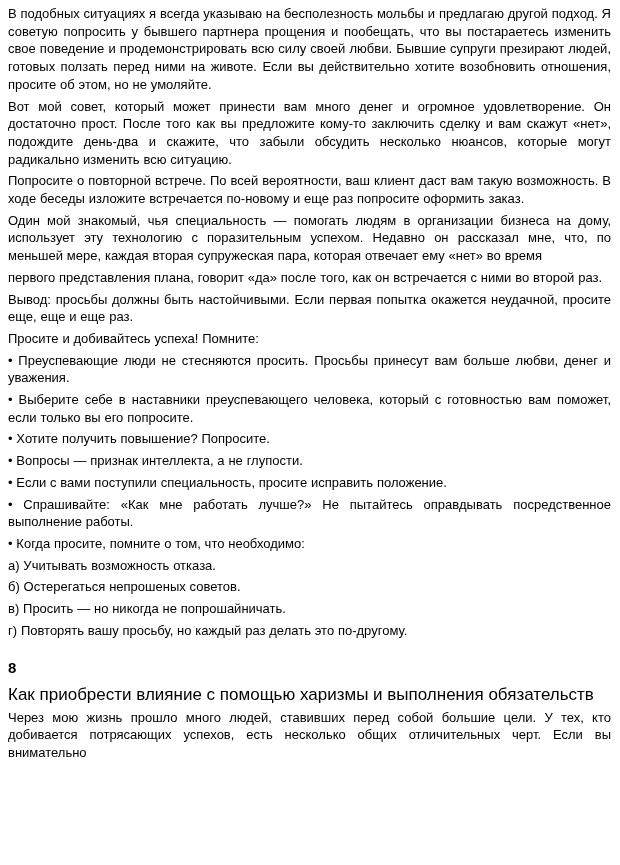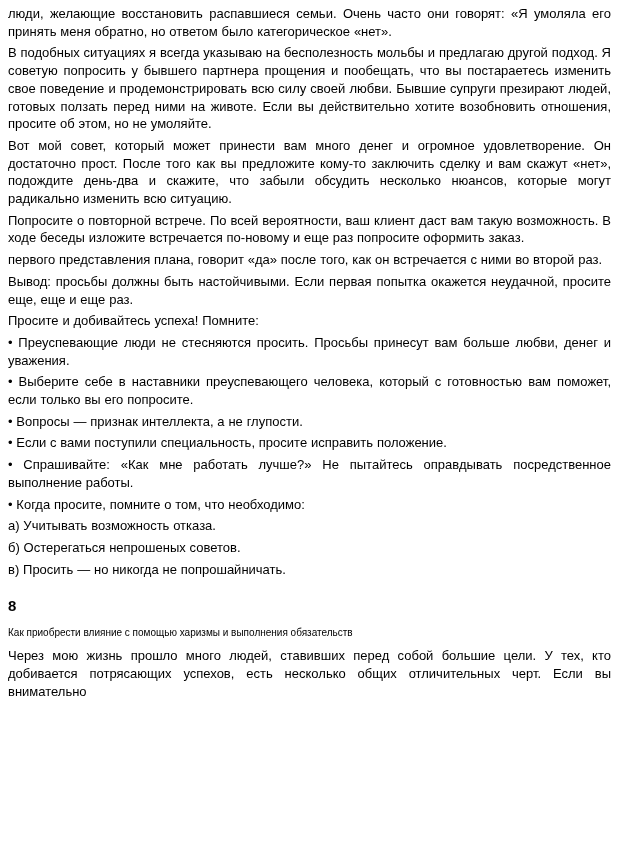--- a/index.html
+++ b/index.html
@@ -32,42 +32,44 @@
     text-align: justify;
     text-align-last: justify;
   }
   .chapter-number {
     font-size: 15px;
     line-height: 20px;
     font-weight: bold;
     margin: 18px 0 8px 0;
   }
   .chapter-title {
-    font-size: 10px;
+    font-size: 17px;
     line-height: 18px;
     font-weight: normal;
     margin: 0 0 5px 0;
   }
 </style>
 </head>
 <body style="background: rgb(255, 255, 255); color: rgb(0, 0, 0);">
 
 <div class="book-page">
-    <p class="para">люди, желающие восстановить распавшиеся семьи. Очень часто они говорят: «Я умоляла его принять меня обратно, но ответом было категорическое «нет».</p>
     <p class="para">В подобных ситуациях я всегда указываю на бесполезность мольбы и предлагаю другой подход. Я советую попросить у бывшего партнера прощения и пообещать, что вы постараетесь изменить свое поведение и продемонстрировать всю силу своей любви. Бывшие супруги презирают людей, готовых ползать перед ними на животе. Если вы действительно хотите возобновить отношения, просите об этом, но не умоляйте.</p>
     <p class="para">Вот мой совет, который может принести вам много денег и огромное удовлетворение. Он достаточно прост. После того как вы предложите кому-то заключить сделку и вам скажут «нет», подождите день-два и скажите, что забыли обсудить несколько нюансов, которые могут радикально изменить всю ситуацию.</p>
     <p class="para">Попросите о повторной встрече. По всей вероятности, ваш клиент даст вам такую возможность. В ходе беседы изложите встречается по-новому и еще раз попросите оформить заказ.</p>
+    <p class="para">Один мой знакомый, чья специальность — помогать людям в организации бизнеса на дому, использует эту технологию с поразительным успехом. Недавно он рассказал мне, что, по меньшей мере, каждая вторая супружеская пара, которая отвечает ему «нет» во время</p>
     <p class="para">первого представления плана, говорит «да» после того, как он встречается с ними во второй раз.</p>
     <p class="para">Вывод: просьбы должны быть настойчивыми. Если первая попытка окажется неудачной, просите еще, еще и еще раз.</p>
     <p class="para">Просите и добивайтесь успеха! Помните:</p>
     <p class="para">• Преуспевающие люди не стесняются просить. Просьбы принесут вам больше любви, денег и уважения.</p>
     <p class="para">• Выберите себе в наставники преуспевающего человека, который с готовностью вам поможет, если только вы его попросите.</p>
+    <p class="para">• Хотите получить повышение? Попросите.</p>
     <p class="para">• Вопросы — признак интеллекта, а не глупости.</p>
     <p class="para">• Если с вами поступили специальность, просите исправить положение.</p>
     <p class="para">• Спрашивайте: «Как мне работать лучше?» Не пытайтесь оправдывать посредственное выполнение работы.</p>
     <p class="para">• Когда просите, помните о том, что необходимо:</p>
     <p class="para">а) Учитывать возможность отказа.</p>
     <p class="para">б) Остерегаться непрошеных советов.</p>
     <p class="para">в) Просить — но никогда не попрошайничать.</p>
+    <p class="para">г) Повторять вашу просьбу, но каждый раз делать это по-другому.</p>
     <h2 class="chapter-number">8</h2>
     <h3 class="chapter-title">Как приобрести влияние с помощью харизмы и выполнения обязательств</h3>
     <p class="para para-cut">Через мою жизнь прошло много людей, ставивших перед собой большие цели. У тех, кто добивается потрясающих успехов, есть несколько общих отличительных черт. Если вы внимательно</p>
   </div>
 
 </body></html>

